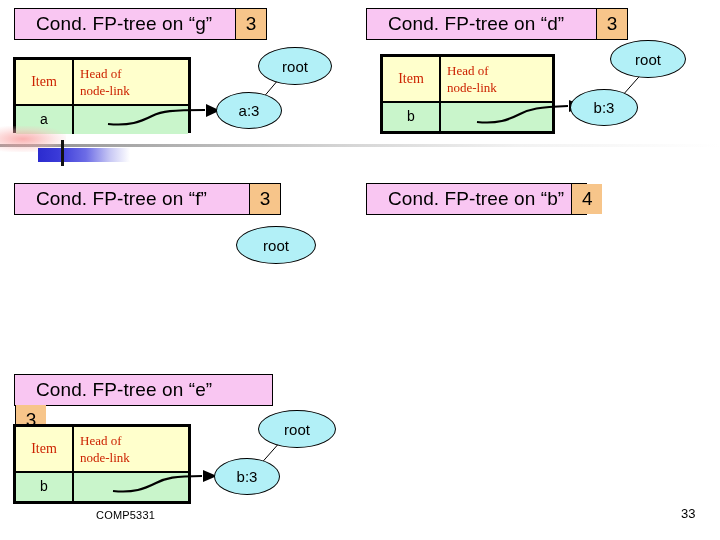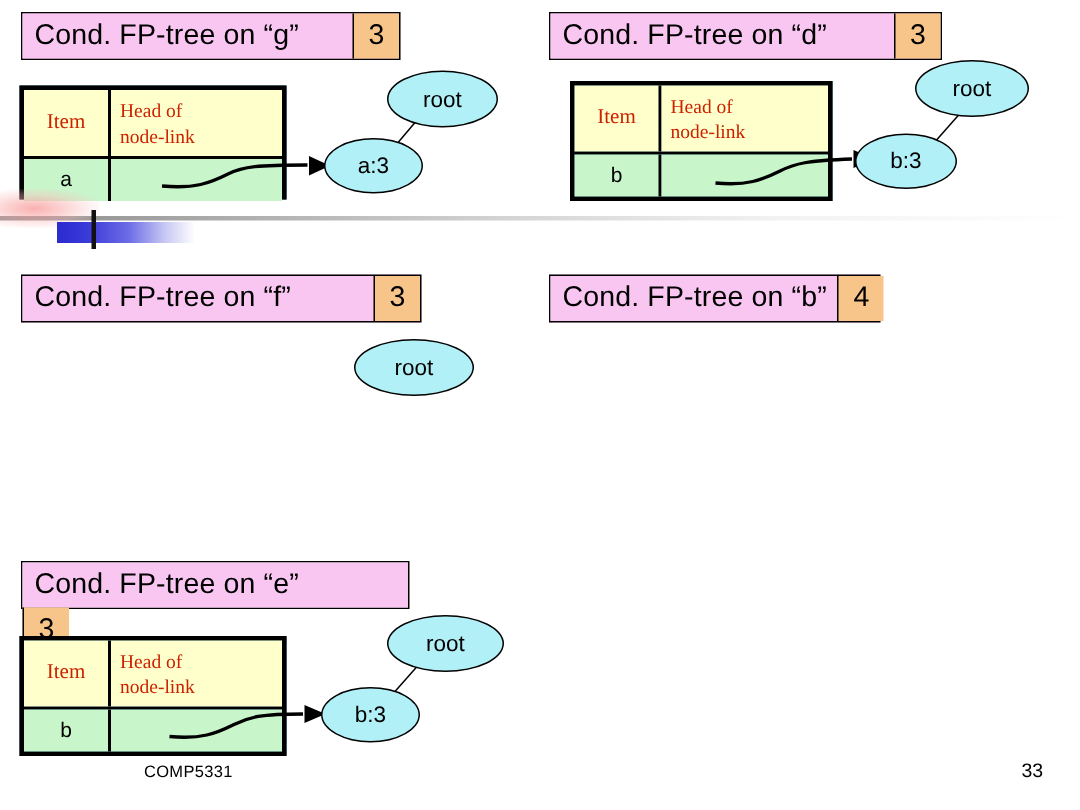--- a/index.html
+++ b/index.html
@@ -28,42 +28,43 @@
     box-sizing: border-box;
     height: 32px;
     background: #f9c6f2;
   }
   .title-label {
     flex: 1 1 auto;
     background: #f9c6f2;
     color: #000000;
     font-size: 19px;
     line-height: 30px;
-    padding: 0 7px 0 8px;
+    padding: 0 7px 0 21px;
     white-space: nowrap;
     letter-spacing: 0.1px;
+    border-radius: 13px;
   }
   .title-count {
     flex: 0 0 auto;
     width: 30px;
     background: #f7c58a;
     border-left: 1px solid #000000;
     color: #000000;
     font-size: 19px;
     line-height: 30px;
     text-align: center;
   }
 
   
   .item-table {
     position: absolute;
     border: 3px solid #000000;
     box-sizing: border-box;
     border-collapse: collapse;
-    background: #0c4a6e;
+    background: #1d4ed8;
   }
   .tbl-head {
     display: flex;
     height: 46px;
     border-bottom: 2px solid #000000;
     box-sizing: border-box;
   }
   .tbl-body {
     display: flex;
     height: 28px;

